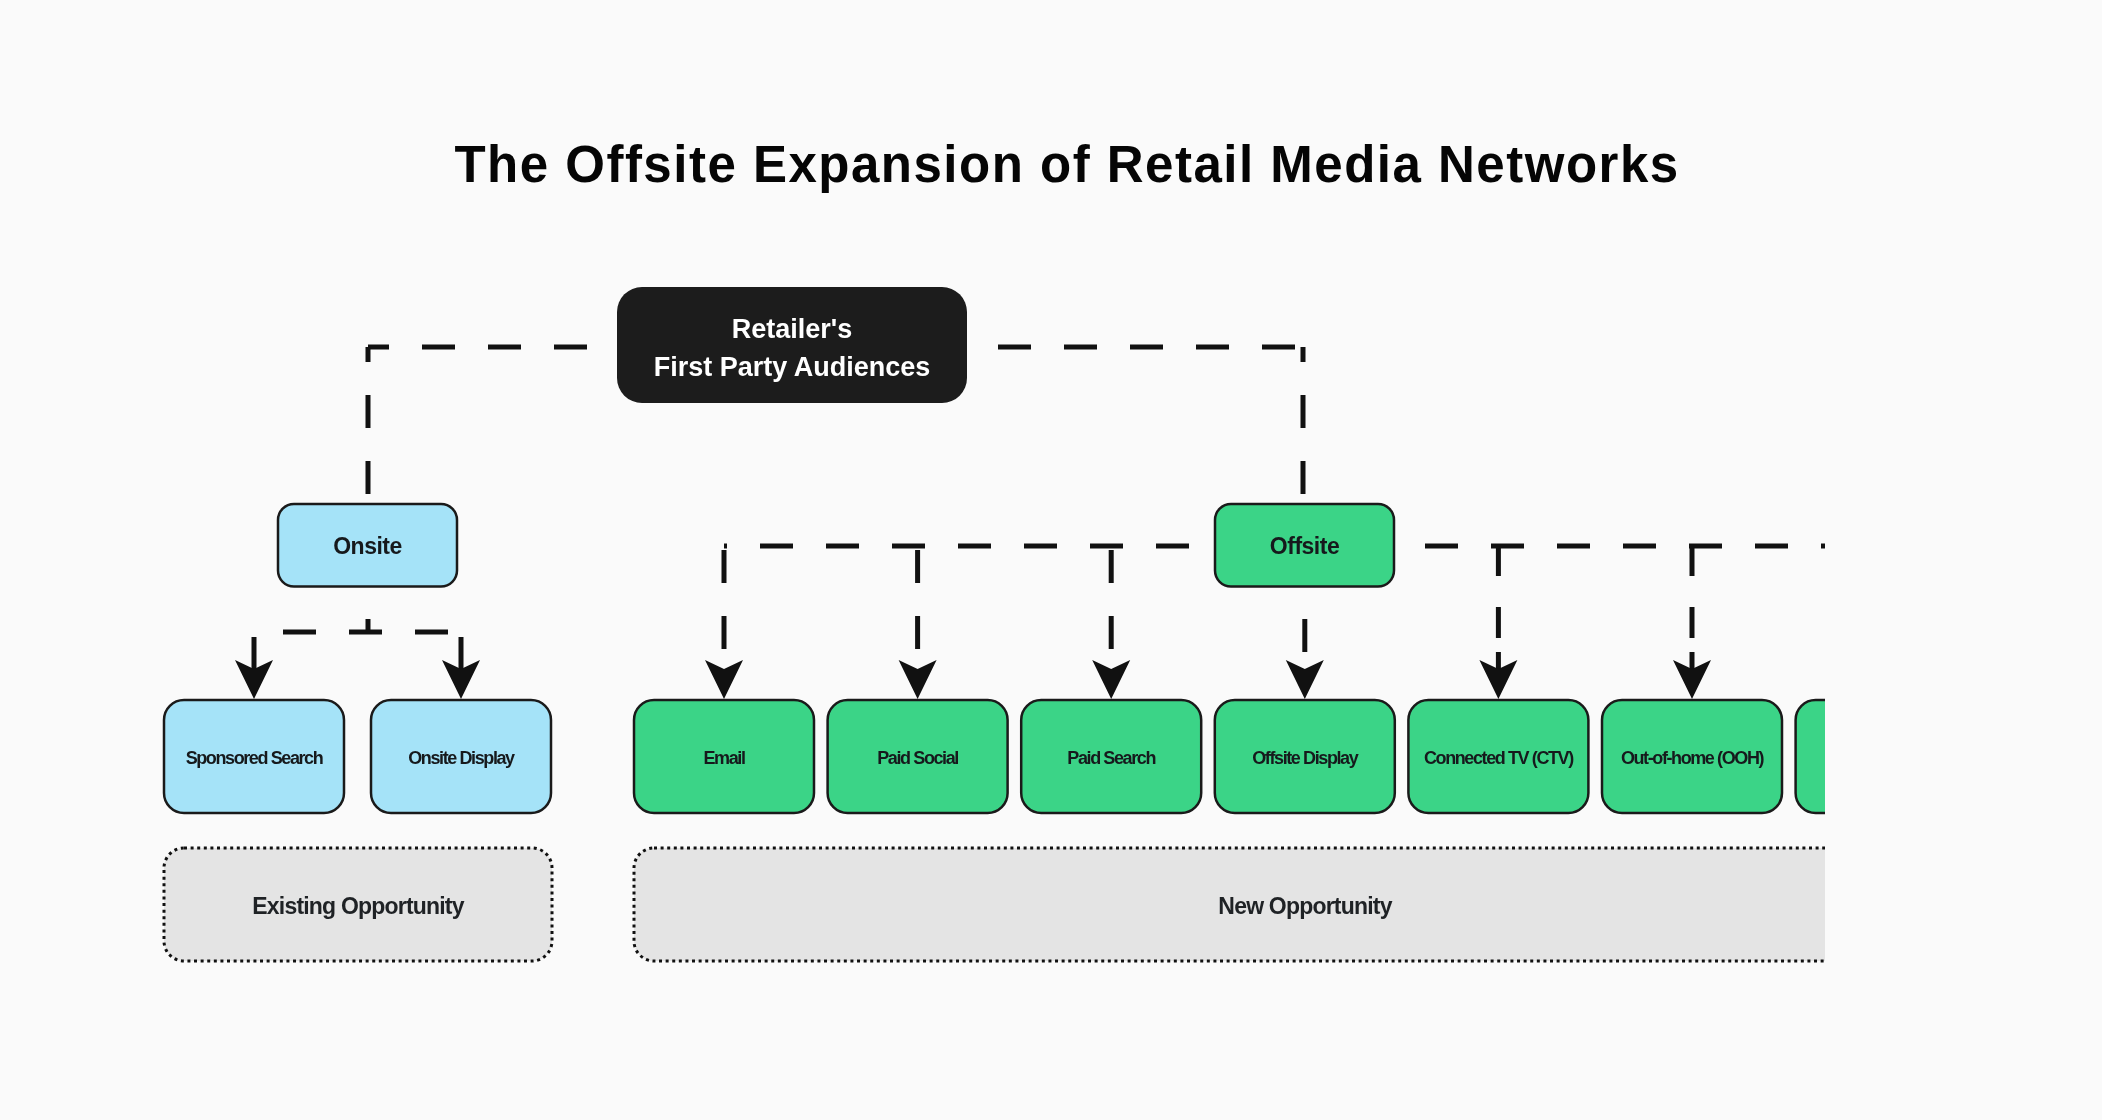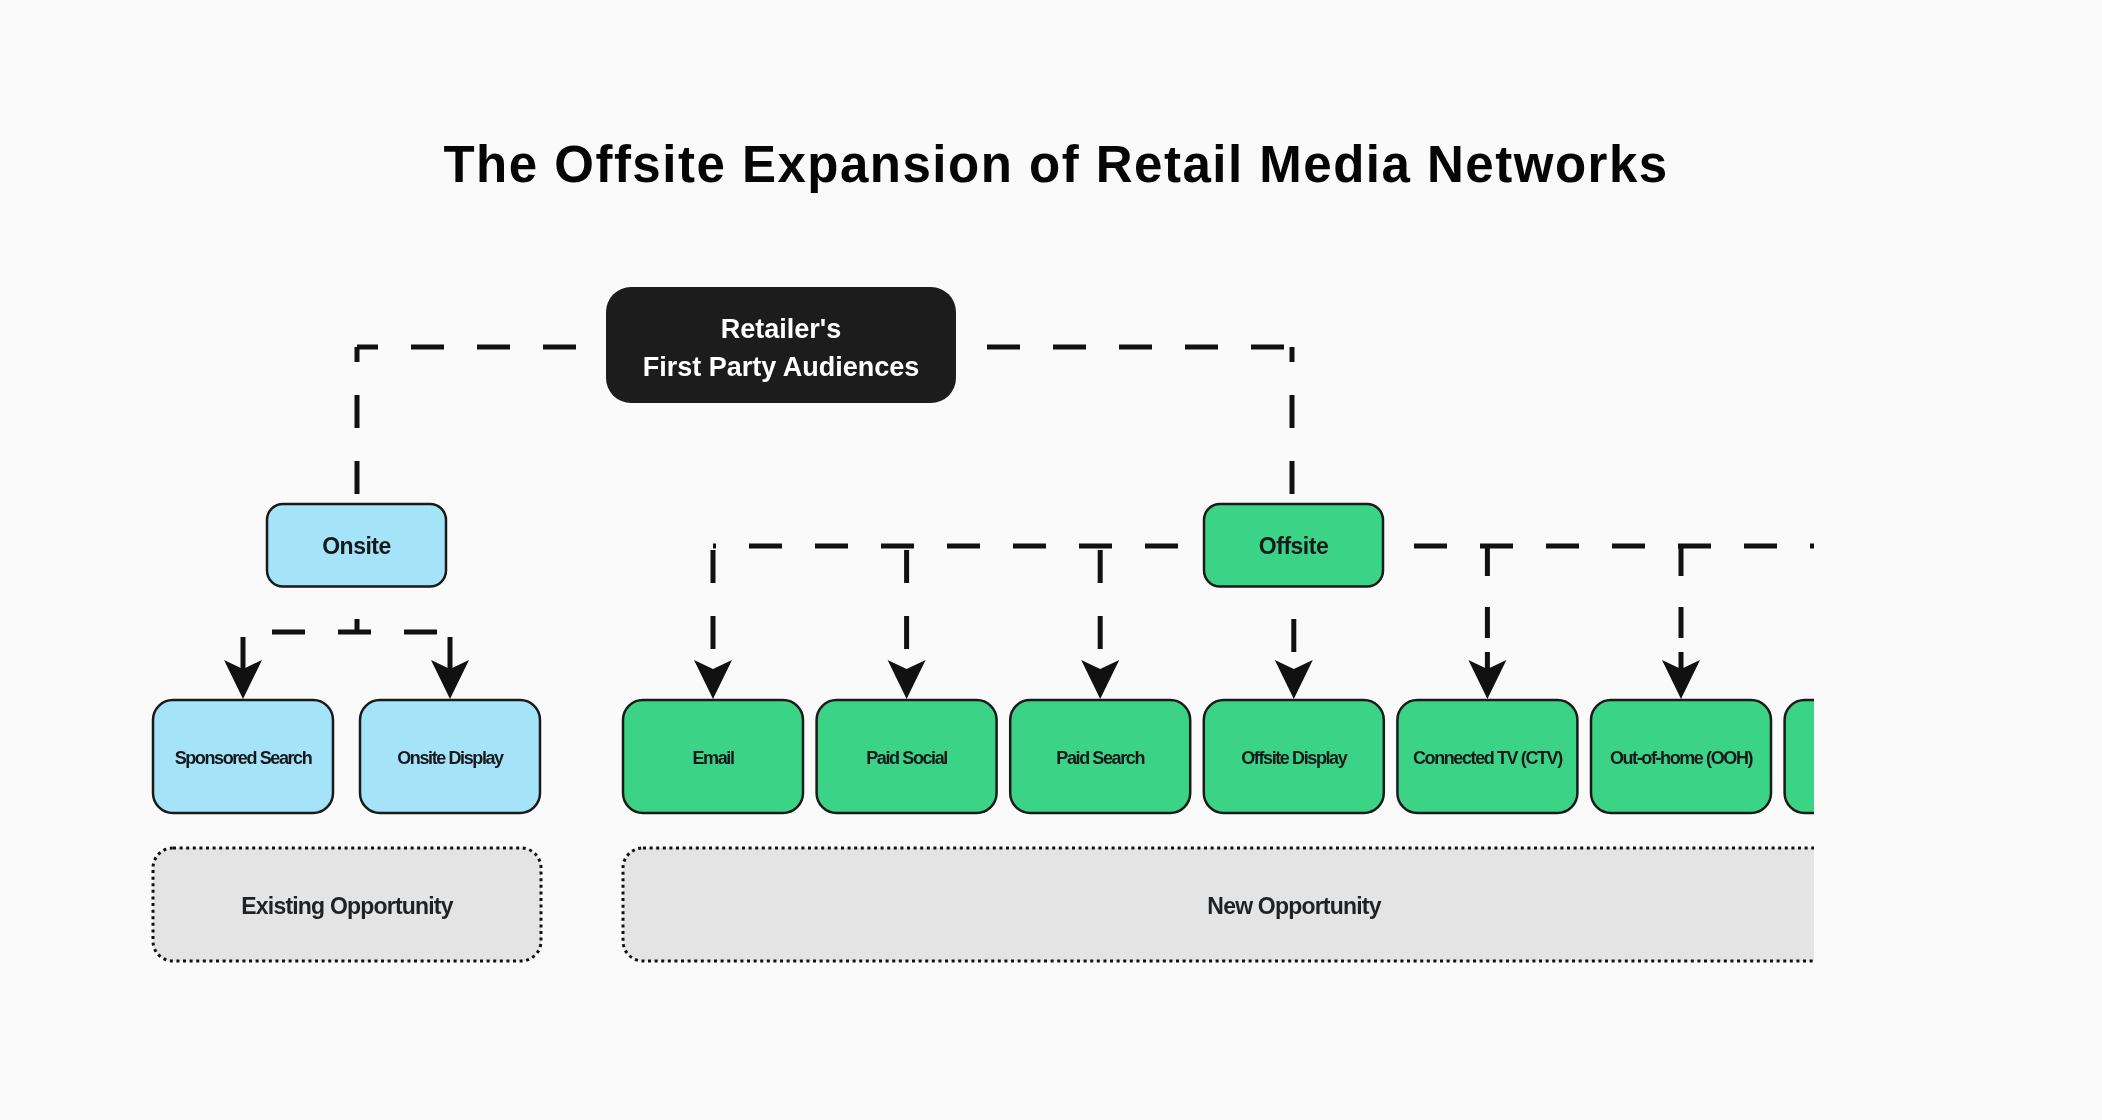--- a/index.html
+++ b/index.html
@@ -1,16 +1,16 @@
 <!DOCTYPE html>
 <html><head>
 <meta charset="utf-8">
 <style>
   html,body{margin:0;padding:0;background:#fafafa;}
-  .wrap{width:1814px;height:1120px;position:relative;overflow:hidden;}
+  .wrap{width:1814px;height:1120px;position:relative;overflow:hidden;margin-left:11px;}
   text{font-family:"Liberation Sans",sans-serif;font-weight:bold;}
 </style>
 </head>
 <body>
 <div class="wrap">
 <svg width="2102" height="1120" viewBox="0 0 2102 1120">
   <rect x="0" y="0" width="2102" height="1120" fill="#fafafa"></rect>
 
   <text id="title" x="1056" y="182" font-size="51" letter-spacing="1.5" text-anchor="middle" fill="#050505">The Offsite Expansion of Retail Media Networks</text>
 

